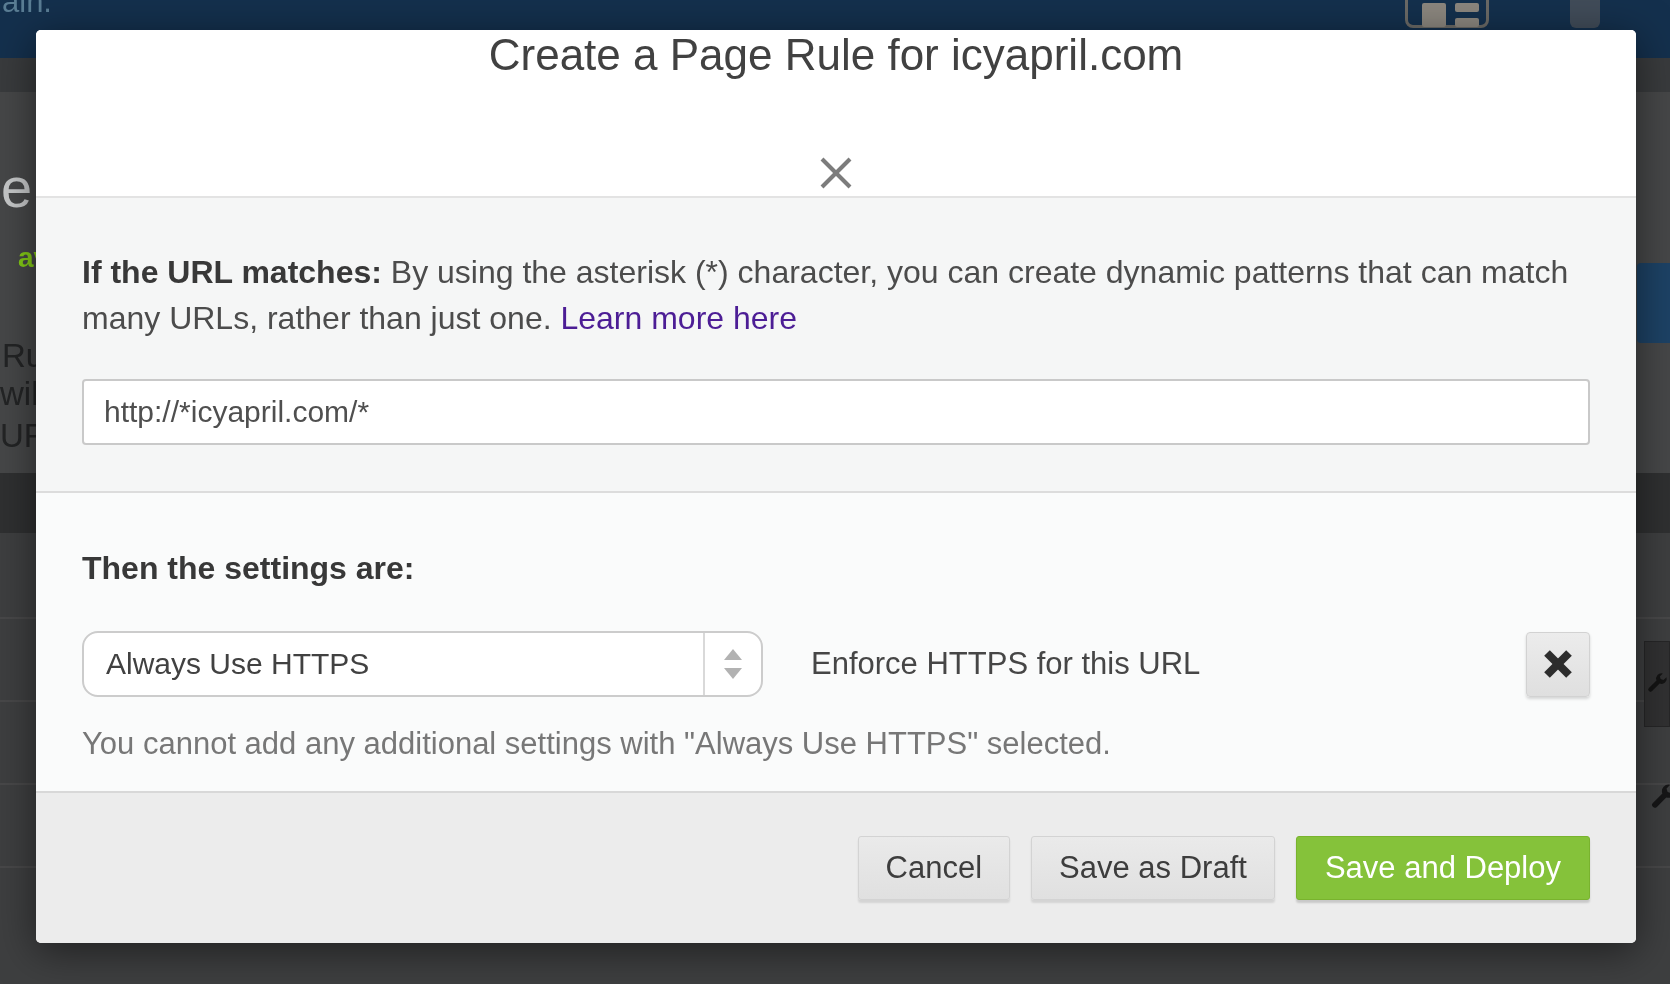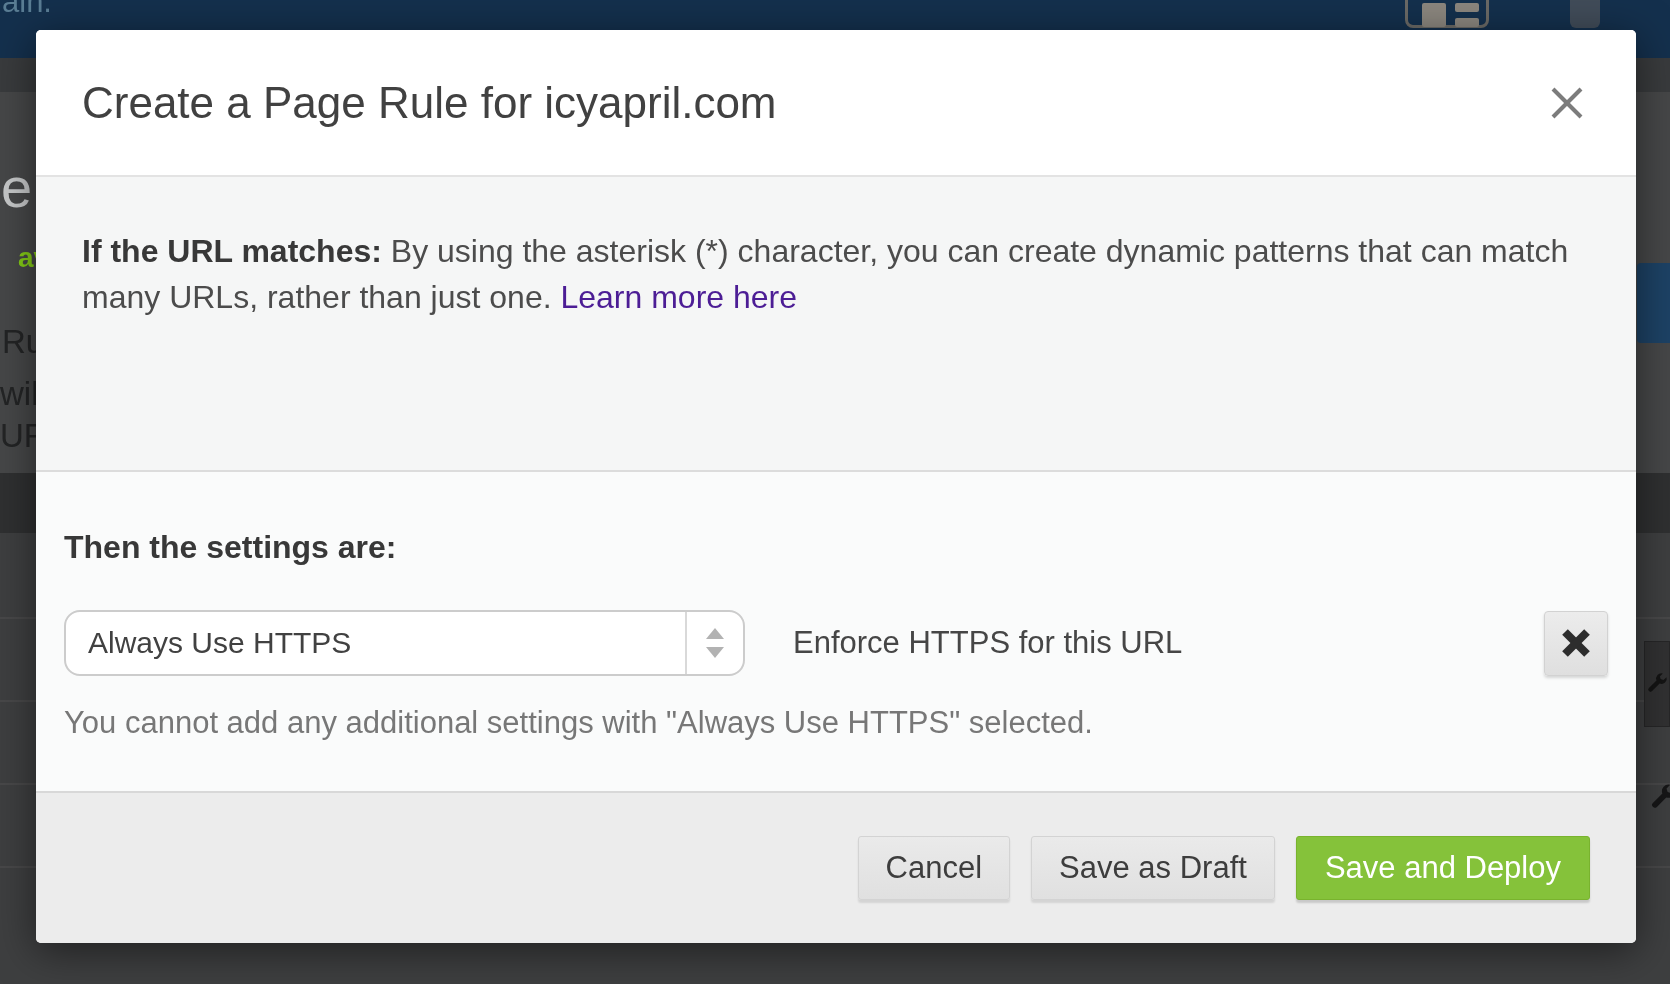--- a/index.html
+++ b/index.html
@@ -12,45 +12,45 @@
   .bd-gridicon { position:absolute; left:1405px; top:-22px; width:84px; height:50px; border:3px solid #6b6a66; border-radius:8px; }
   .bd-gridicon .sq { position:absolute; left:14px; top:22px; width:24px; height:24px; background:#8b867e; border-radius:2px; }
   .bd-gridicon .bar1, .bd-gridicon .bar2 { position:absolute; left:47px; width:24px; height:9px; background:#8b867e; border-radius:2px; }
   .bd-gridicon .bar1 { top:22px; } .bd-gridicon .bar2 { top:37px; }
   .bd-avatar { position:absolute; left:1570px; top:-16px; width:30px; height:44px; background:#414c59; border-radius:6px; }
   .bd-band { position:absolute; left:0; top:58px; width:1670px; height:34px; background:#393b3d; z-index:1; }
   .bd-content { position:absolute; left:0; top:92px; width:1670px; height:892px; background:#464748; z-index:1; overflow:hidden; }
   .bd-frag { position:absolute; color:#232425; font-size:33px; }
   .bd-frag-e { left:1px; top:63px; font-size:56px; color:#c6c8c9; }
   .bd-frag-av { left:18px; top:150px; font-size:28px; font-weight:bold; color:#84cc16; }
-  .bd-frag-ru { left:2px; top:231px; }
+  .bd-frag-ru { left:2px; top:245px; }
   .bd-frag-will { left:0; top:283px; }
   .bd-frag-ur { left:0; top:325px; }
   .bd-tablehead { position:absolute; left:0; top:381px; width:1670px; height:60px; background:#2f3031; }
   .bd-rows { position:absolute; left:0; top:441px; width:1670px; height:451px; background:#3e3f40; }
   .bd-rowline { position:absolute; left:0; width:1670px; height:2px; background:#484849; }
   .bd-bluebtn { position:absolute; left:1637px; top:171px; width:33px; height:80px; background:#1d4265; border-radius:4px 0 0 4px; }
   .bd-wrenchbox { position:absolute; left:1644px; top:549px; width:26px; height:86px; background:#313132; border:1px solid #262627; display:flex; align-items:center; }
   .bd-wrench2 { position:absolute; left:1648px; top:691px; }
 
   
   .modal { position:absolute; left:36px; top:30px; width:1600px; height:913px; background:#ffffff; border-radius:5px;
            box-shadow:0 8px 40px rgba(0,0,0,0.5); z-index:10; display:flex; flex-direction:column; }
-  .m-header { height:145px; display:flex; align-items:center; padding:0 46px; border-radius:5px 5px 0 0; background:#fff; }
+  .m-header { height:166px; display:flex; align-items:center; padding:0 46px; border-radius:5px 5px 0 0; background:#fff;flex-direction:column; }
   .m-title { flex:1; font-size:44px; color:#414141; }
   .m-close { width:46px; height:46px; background:none; border:none; cursor:pointer; display:flex; align-items:center; justify-content:center; }
 
   .m-url { height:295px; background:#f5f6f6; border-top:2px solid #e3e3e3; padding:51px 46px 0; }
   .para-line { font-size:32px; line-height:46px; color:#4c4c4c; }
   .para-line strong { color:#383838; }
   .m-link { color:#4c1d95; text-decoration:none; cursor:pointer; }
   .m-url-input { display:block; width:1508px; height:66px; margin-top:38px; border:2px solid #c9c9c9; border-radius:4px;
                  background:#fff; padding:0 20px; font-size:30px; color:#4f4f4f; font-family:"Liberation Sans", sans-serif; }
 
-  .m-settings { flex:1; background:#fafbfb; border-top:2px solid #dcdcdc; padding:58px 28px 0; }
+  .m-settings { flex:1; background:#fafbfb; border-top:2px solid #dcdcdc; padding:58px 46px 0; }
   .m-settings-heading { font-size:32px; line-height:34px; font-weight:bold; color:#383838; }
   .m-setting-row { margin-top:46px; display:flex; align-items:center; }
   .m-select { position:relative; width:681px; height:66px; background:#fff; border:2px solid #cccccc; border-radius:16px;
               display:flex; align-items:center; padding:0 80px 0 22px; cursor:pointer; }
   .m-select-value { font-size:30px; color:#414141; }
   .m-select-spin { position:absolute; right:0; top:0; bottom:0; width:58px; border-left:2px solid #d9d9d9;
                    display:flex; flex-direction:column; align-items:center; justify-content:center; gap:8px; }
   .tri-up { width:0; height:0; border-left:9px solid transparent; border-right:9px solid transparent; border-bottom:11px solid #b2b2b2; }
   .tri-down { width:0; height:0; border-left:9px solid transparent; border-right:9px solid transparent; border-top:11px solid #b2b2b2; }
   .m-setting-label { flex:1; margin-left:48px; font-size:31px; color:#464646; }
@@ -120,20 +120,21 @@
 
   <div class="m-url">
     <div class="para-line">
       <strong>If the URL matches:</strong>
       <span>By using the asterisk (*) character, you can create dynamic patterns that can match</span>
     </div>
     <div class="para-line">
       <span>many URLs, rather than just one.</span>
       <a class="m-link">Learn more here</a>
     </div>
+    <input class="m-url-input" type="text" value="http://*icyapril.com/*" style="">
   </div>
 
   <div class="m-settings">
     <div class="m-settings-heading">Then the settings are:</div>
     <div class="m-setting-row">
       <div class="m-select">
         <span class="m-select-value">Always Use HTTPS</span>
         <span class="m-select-spin">
           <span class="tri-up"></span>
           <span class="tri-down"></span>

